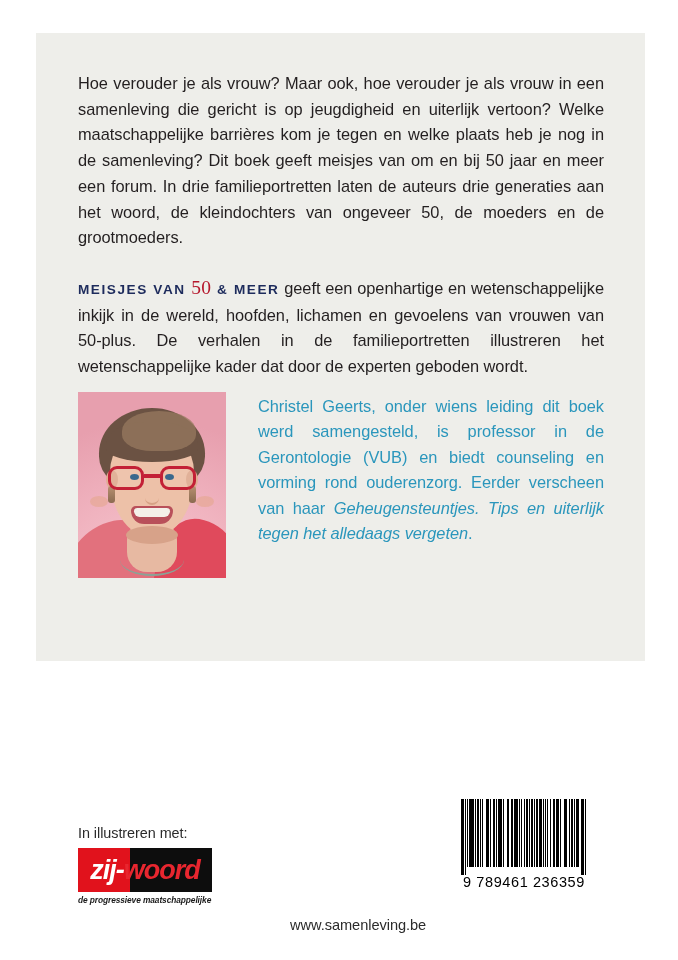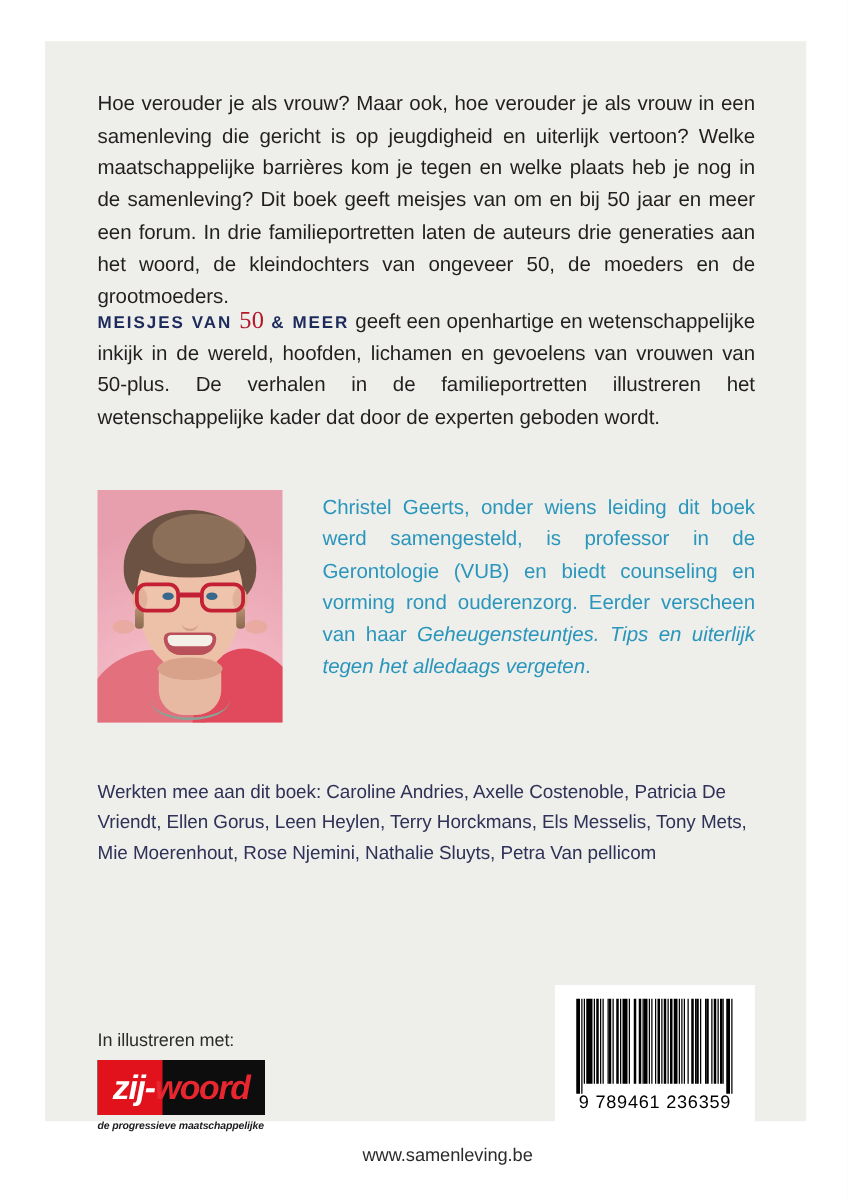--- a/index.html
+++ b/index.html
@@ -19,38 +19,38 @@
     position: relative;
     width: 678px;
     height: 960px;
     background: #ffffff;
   }
   #cover {
     position: absolute;
     left: 36px;
     top: 33px;
     width: 609px;
-    height: 864px;
+    height: 628px;
     background: #eeeeea;
   }
 
   
   .blurb {
     position: absolute;
     left: 42px;
     width: 526px;
     color: #231f20;
     font-family: "Liberation Sans", sans-serif;
     font-size: 16.4px;
     line-height: 25.7px;
     text-align: justify;
     letter-spacing: -0.05px;
   }
   #blurb-1 { top: 38px; }
-  #blurb-2 { top: 211px; }
+  #blurb-2 { top: 242px; }
 
   .title-caps {
     color: #1d2b5c;
     font-weight: bold;
     font-size: 13.6px;
     letter-spacing: 1.55px;
     text-transform: uppercase;
   }
   .title-num {
     color: #b5172c;
@@ -394,21 +394,20 @@
       <div class="ph-cheek-r"></div>
       <div class="ph-mouth">
         <div class="ph-teeth"></div>
       </div>
     </div>
 
     <div id="bio">
       <span>Christel Geerts, onder wiens leiding dit boek werd samengesteld, is professor in de Gerontologie (VUB) en biedt counseling en vorming rond ouderenzorg. Eerder verscheen van haar </span><i>Geheugensteuntjes. Tips en uiterlijk tegen het alledaags vergeten</i><span>.</span>
     </div>
 
-    <div id="contributors">Werkten mee aan dit boek: Caroline Andries, Axelle Costenoble, Patricia De Vriendt, Ellen Gorus, Leen Heylen, Terry Horckmans, Els Messelis, Tony Mets, Mie Moerenhout, Rose Njemini, Nathalie Sluyts, Petra Van pellicom</div>
 
     <div id="samenwerking-label">In illustreren met:</div>
 
     <div id="zijkant-logo">
       <div class="zk-box">
         <div class="zk-red"></div>
         <div class="zk-word">
           <span class="zk-zij">zij</span>
             <span class="zk-dash">-</span>
             <span class="zk-kant">woord</span>

